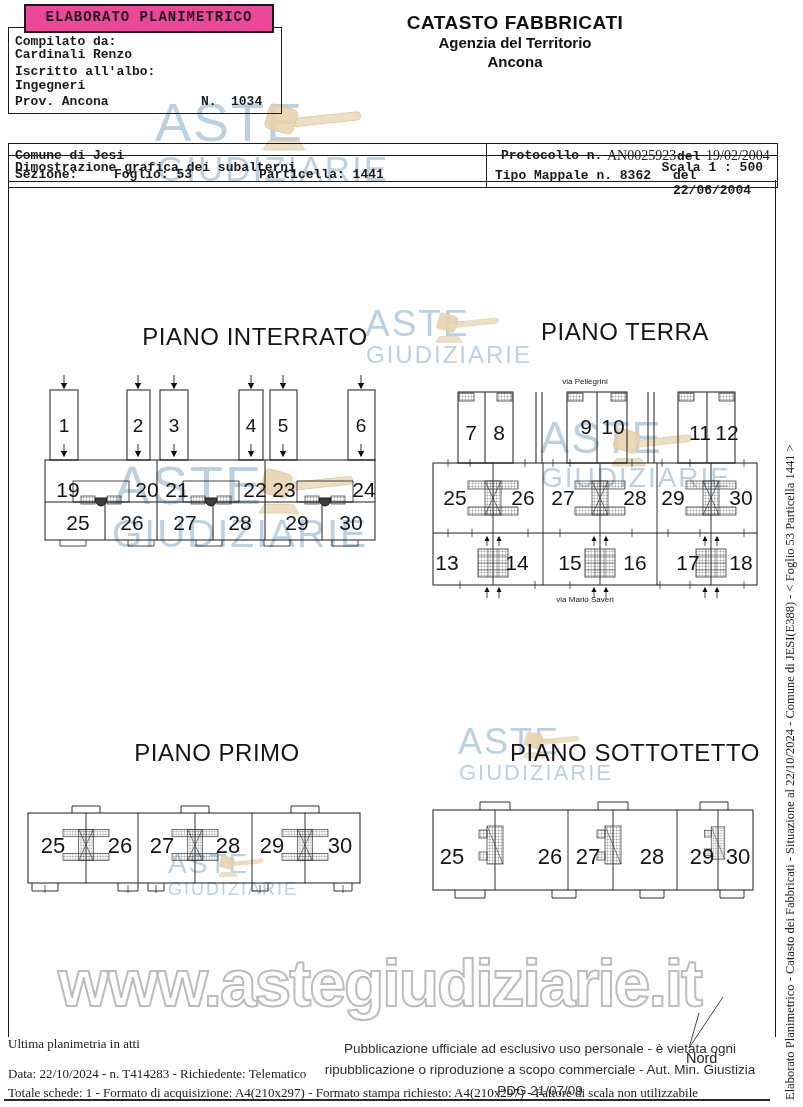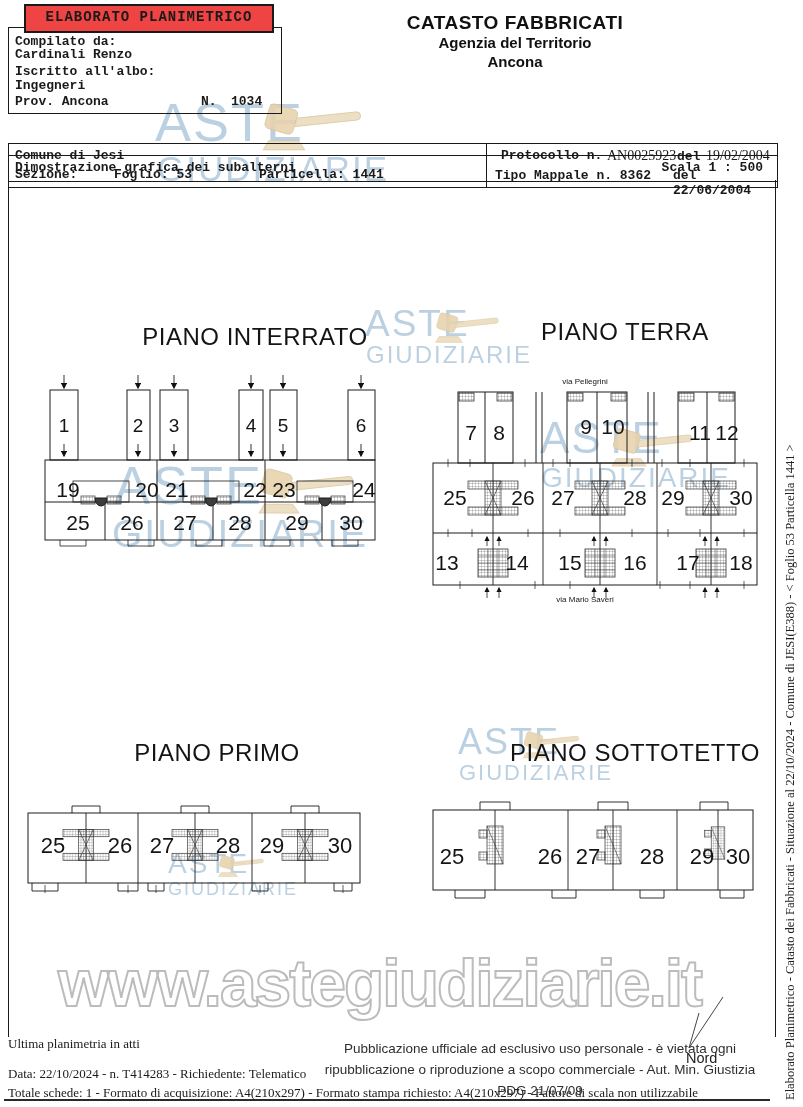--- a/index.html
+++ b/index.html
@@ -111,21 +111,21 @@
 
   <div class="box" style="left:8px;top:27px;width:272px;height:85px;z-index:2;">
     <span class="abs mono" style="left:6px;top:6px;">Compilato da:</span>
     <span class="abs mono" style="left:6px;top:19px;">Cardinali Renzo</span>
     <span class="abs mono" style="left:6px;top:36px;">Iscritto all'albo:</span>
     <span class="abs mono" style="left:6px;top:50px;text-align:center;">Ingegneri</span>
     <span class="abs mono" style="left:6px;top:66px;">Prov. Ancona</span>
     <span class="abs mono" style="left:192px;top:66px;">N.</span>
     <span class="abs mono" style="left:222px;top:66px;">1034</span>
   </div>
-  <div class="box" style="left:24px;top:4px;width:246px;height:25px;z-index:2;background:#ef4444;border-width:2px;">
+  <div class="box" style="left:24px;top:4px;width:246px;height:25px;z-index:2;background:#ec4899;border-width:2px;">
     <span class="abs mono" style="left:0;top:3px;width:100%;text-align:center;font-size:14px;letter-spacing:1px;">ELABORATO PLANIMETRICO</span>
   </div>
 
   <div class="hdr-agency" style="left:385px;top:8px;width:260px;z-index:2;">
     <div style="font-size:19px;letter-spacing:0.5px;margin-top:4px;">CATASTO FABBRICATI</div>
     <div style="font-size:15px;">Agenzia del Territorio</div>
     <div style="font-size:15px;margin-top:2px;">Ancona</div>
   </div>
 
   <div class="box" style="left:8px;top:112px;width:768px;height:43px;z-index:2;margin-top:31px;">

